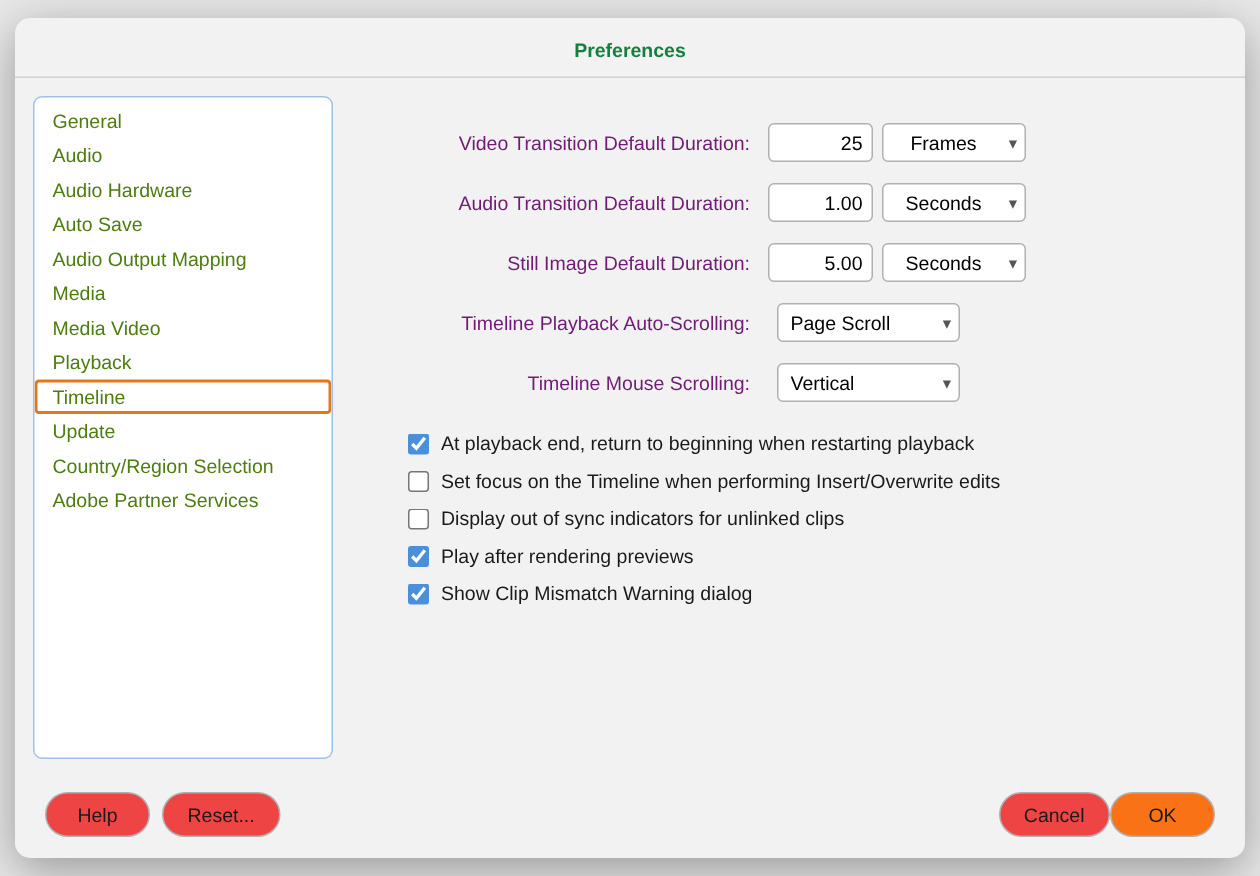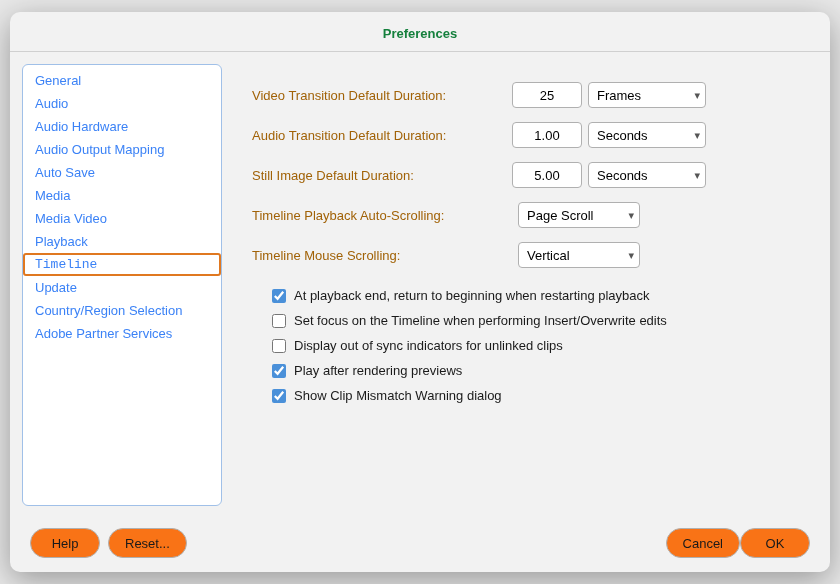--- a/index.html
+++ b/index.html
@@ -44,59 +44,58 @@
       flex-shrink: 0;
       background: #fff;
       border: 1.5px solid #a0c0e8;
       border-radius: 6px;
       padding: 4px 0;
       overflow-y: auto;
     }
     .sidebar-item {
       padding: 4px 12px;
       cursor: pointer;
-      color: #3b82f6;
+      color: #4d7c0f;
       font-size: 13px;
       border-radius: 0;
     }
     .sidebar-item.active {
       background: #fff;
       outline: 2px solid #e07820;
       outline-offset: -2px;
       border-radius: 3px;
-      font-family: Liberation Mono, monospace;
     }
     .main-panel {
       flex: 1;
       padding: 10px 20px;
       display: flex;
       flex-direction: column;
       gap: 0;
     }
     .form-row {
       display: flex;
       align-items: center;
       margin-bottom: 14px;
     }
     .form-label {
       flex: 0 0 260px;
-      text-align: left;
+      text-align: right;
       padding-right: 12px;
-      color: #a16207;
+      color: #701a75;
       font-size: 13px;
     }
     .form-input {
       width: 70px;
       height: 26px;
       border: 1px solid #b0b0b0;
       border-radius: 4px;
       padding: 2px 6px;
       font-size: 13px;
       background: #fff;
-      text-align: center;
+      text-align: right;
       outline: none;
     }
     .select-wrapper {
       position: relative;
       display: inline-flex;
       align-items: center;
       margin-left: 6px;
     }
     .select-wrapper::after {
       content: "▾";
@@ -114,21 +113,22 @@
       font-size: 13px;
       background: #fff;
       appearance: none;
       -webkit-appearance: none;
       cursor: pointer;
     }
     .select-wide {
       width: 122px;
     }
     .select-narrow {
-      width: 118px;
+      width: 96px;
+      text-align: center;
     }
     .checkbox-row {
       display: flex;
       align-items: center;
       margin-bottom: 10px;
       margin-left: 20px;
     }
     .checkbox-row input[type="checkbox"] {
       margin-right: 8px;
       width: 14px;
@@ -156,42 +156,42 @@
     }
     .footer-right {
       display: flex;
       gap: 0;
     }
     .btn {
       height: 30px;
       min-width: 70px;
       border: 1px solid #b0b0b0;
       border-radius: 15px;
-      background: #f97316;
+      background: #ef4444;
       font-size: 13px;
       color: #1a1a1a;
       cursor: pointer;
       padding: 0 16px;
     }
     .btn-ok {
       background: #f97316;
     }
   </style>
 </head>
 <body>
 
 <div class="dialog">
   <div class="title-bar">Preferences</div>
   <div class="content-area">
     <div class="sidebar">
     <div class="sidebar-item">General</div>
         <div class="sidebar-item">Audio</div>
         <div class="sidebar-item">Audio Hardware</div>
+        <div class="sidebar-item">Auto Save</div>
         <div class="sidebar-item">Audio Output Mapping</div>
-        <div class="sidebar-item">Auto Save</div>
         <div class="sidebar-item">Media</div>
         <div class="sidebar-item">Media Video</div>
         <div class="sidebar-item">Playback</div>
         <div class="sidebar-item active">Timeline</div>
         <div class="sidebar-item">Update</div>
         <div class="sidebar-item">Country/Region Selection</div>
         <div class="sidebar-item">Adobe Partner Services</div>
       </div>
     <div class="main-panel">
       <div class="form-rows-container">

